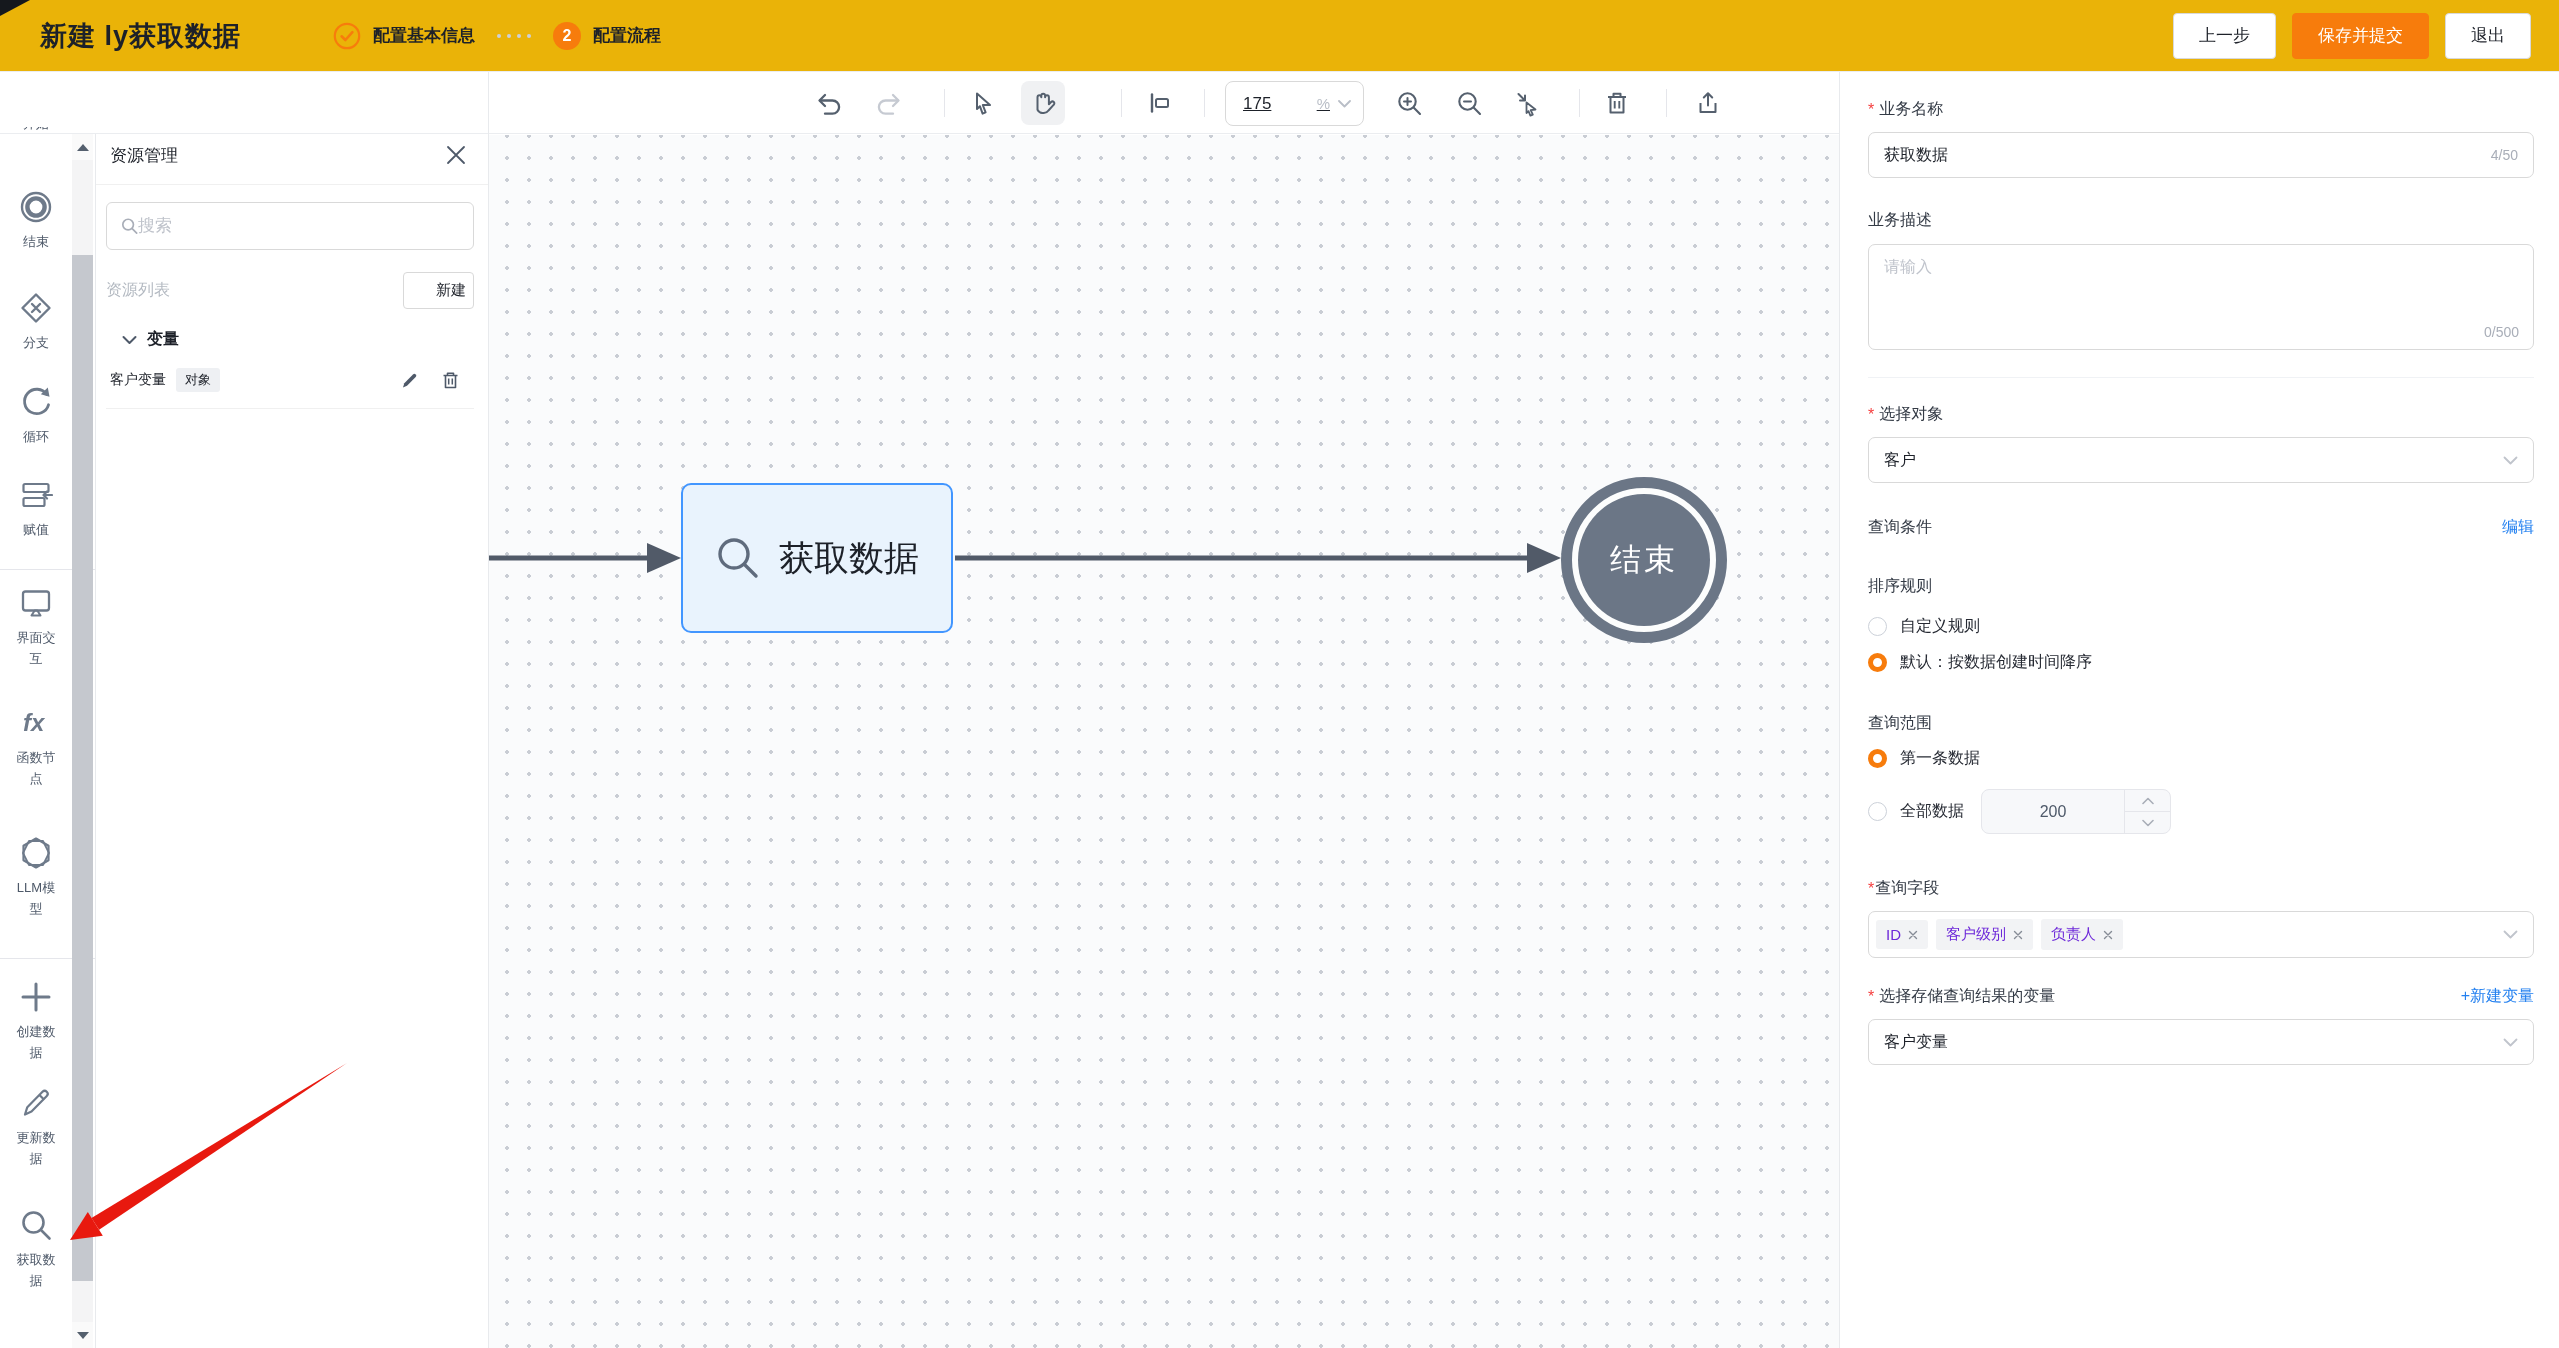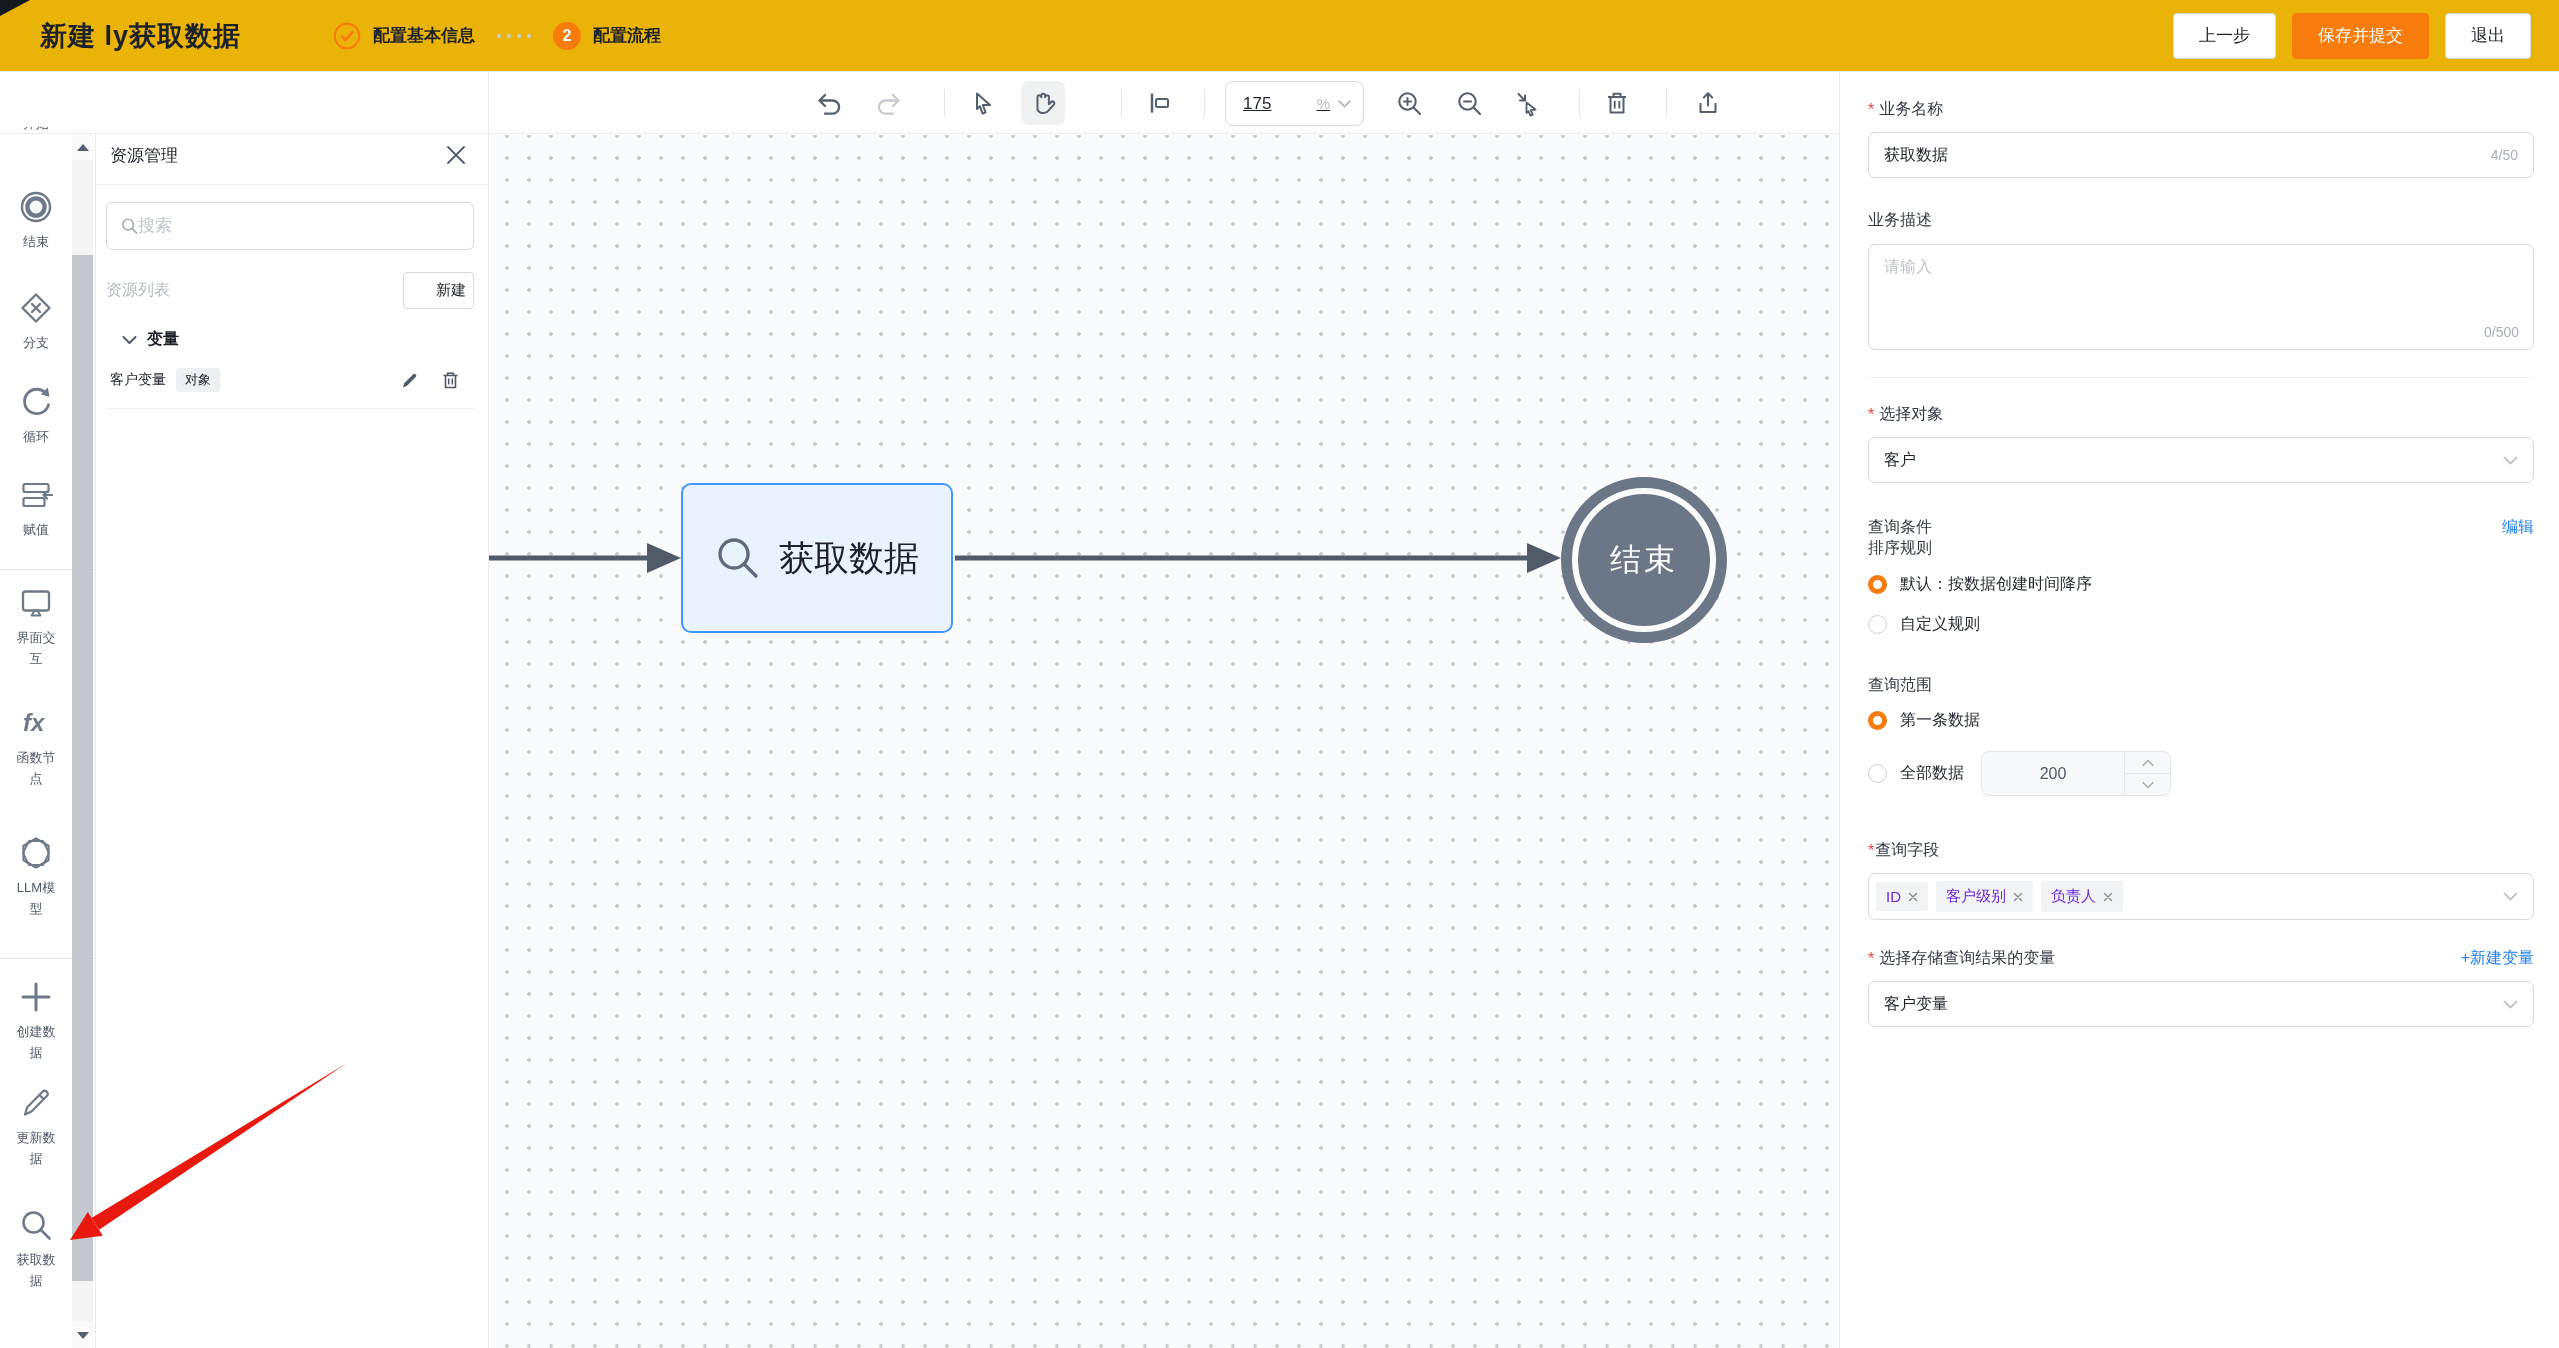--- a/index.html
+++ b/index.html
@@ -446,28 +446,28 @@
       <svg class="chev" width="15" height="9" viewBox="0 0 15 9">
         <polyline points="1.5,1.5 7.5,7.5 13.5,1.5" fill="none" stroke="#c0c4cc" stroke-width="1.8" stroke-linecap="round" stroke-linejoin="round"></polyline>
       </svg>
     </div>
 
     <div class="linkrow" style="margin-top:34px">
       <span class="flabel">查询条件</span>
       <span class="bluelink">编辑</span>
     </div>
 
-    <div class="flabel" style="">排序规则</div>
+    <div class="flabel" style="margin-top:38px">排序规则</div>
+    <div class="radiorow" style="margin-top:19px">
+      <span class="radio"></span>
+      <span class="rlabel">自定义规则</span>
+    </div>
     <div class="radiorow" style="margin-top:15px">
       <span class="radio on"></span>
       <span class="rlabel">默认：按数据创建时间降序</span>
-    </div>
-    <div class="radiorow" style="margin-top:19px">
-      <span class="radio"></span>
-      <span class="rlabel">自定义规则</span>
     </div>
 
     <div class="flabel" style="margin-top:40px">查询范围</div>
     <div class="radiorow" style="margin-top:14px">
       <span class="radio on"></span>
       <span class="rlabel">第一条数据</span>
     </div>
     <div class="radiorow" style="margin-top:20px">
       <span class="radio"></span>
       <span class="rlabel">全部数据</span>

